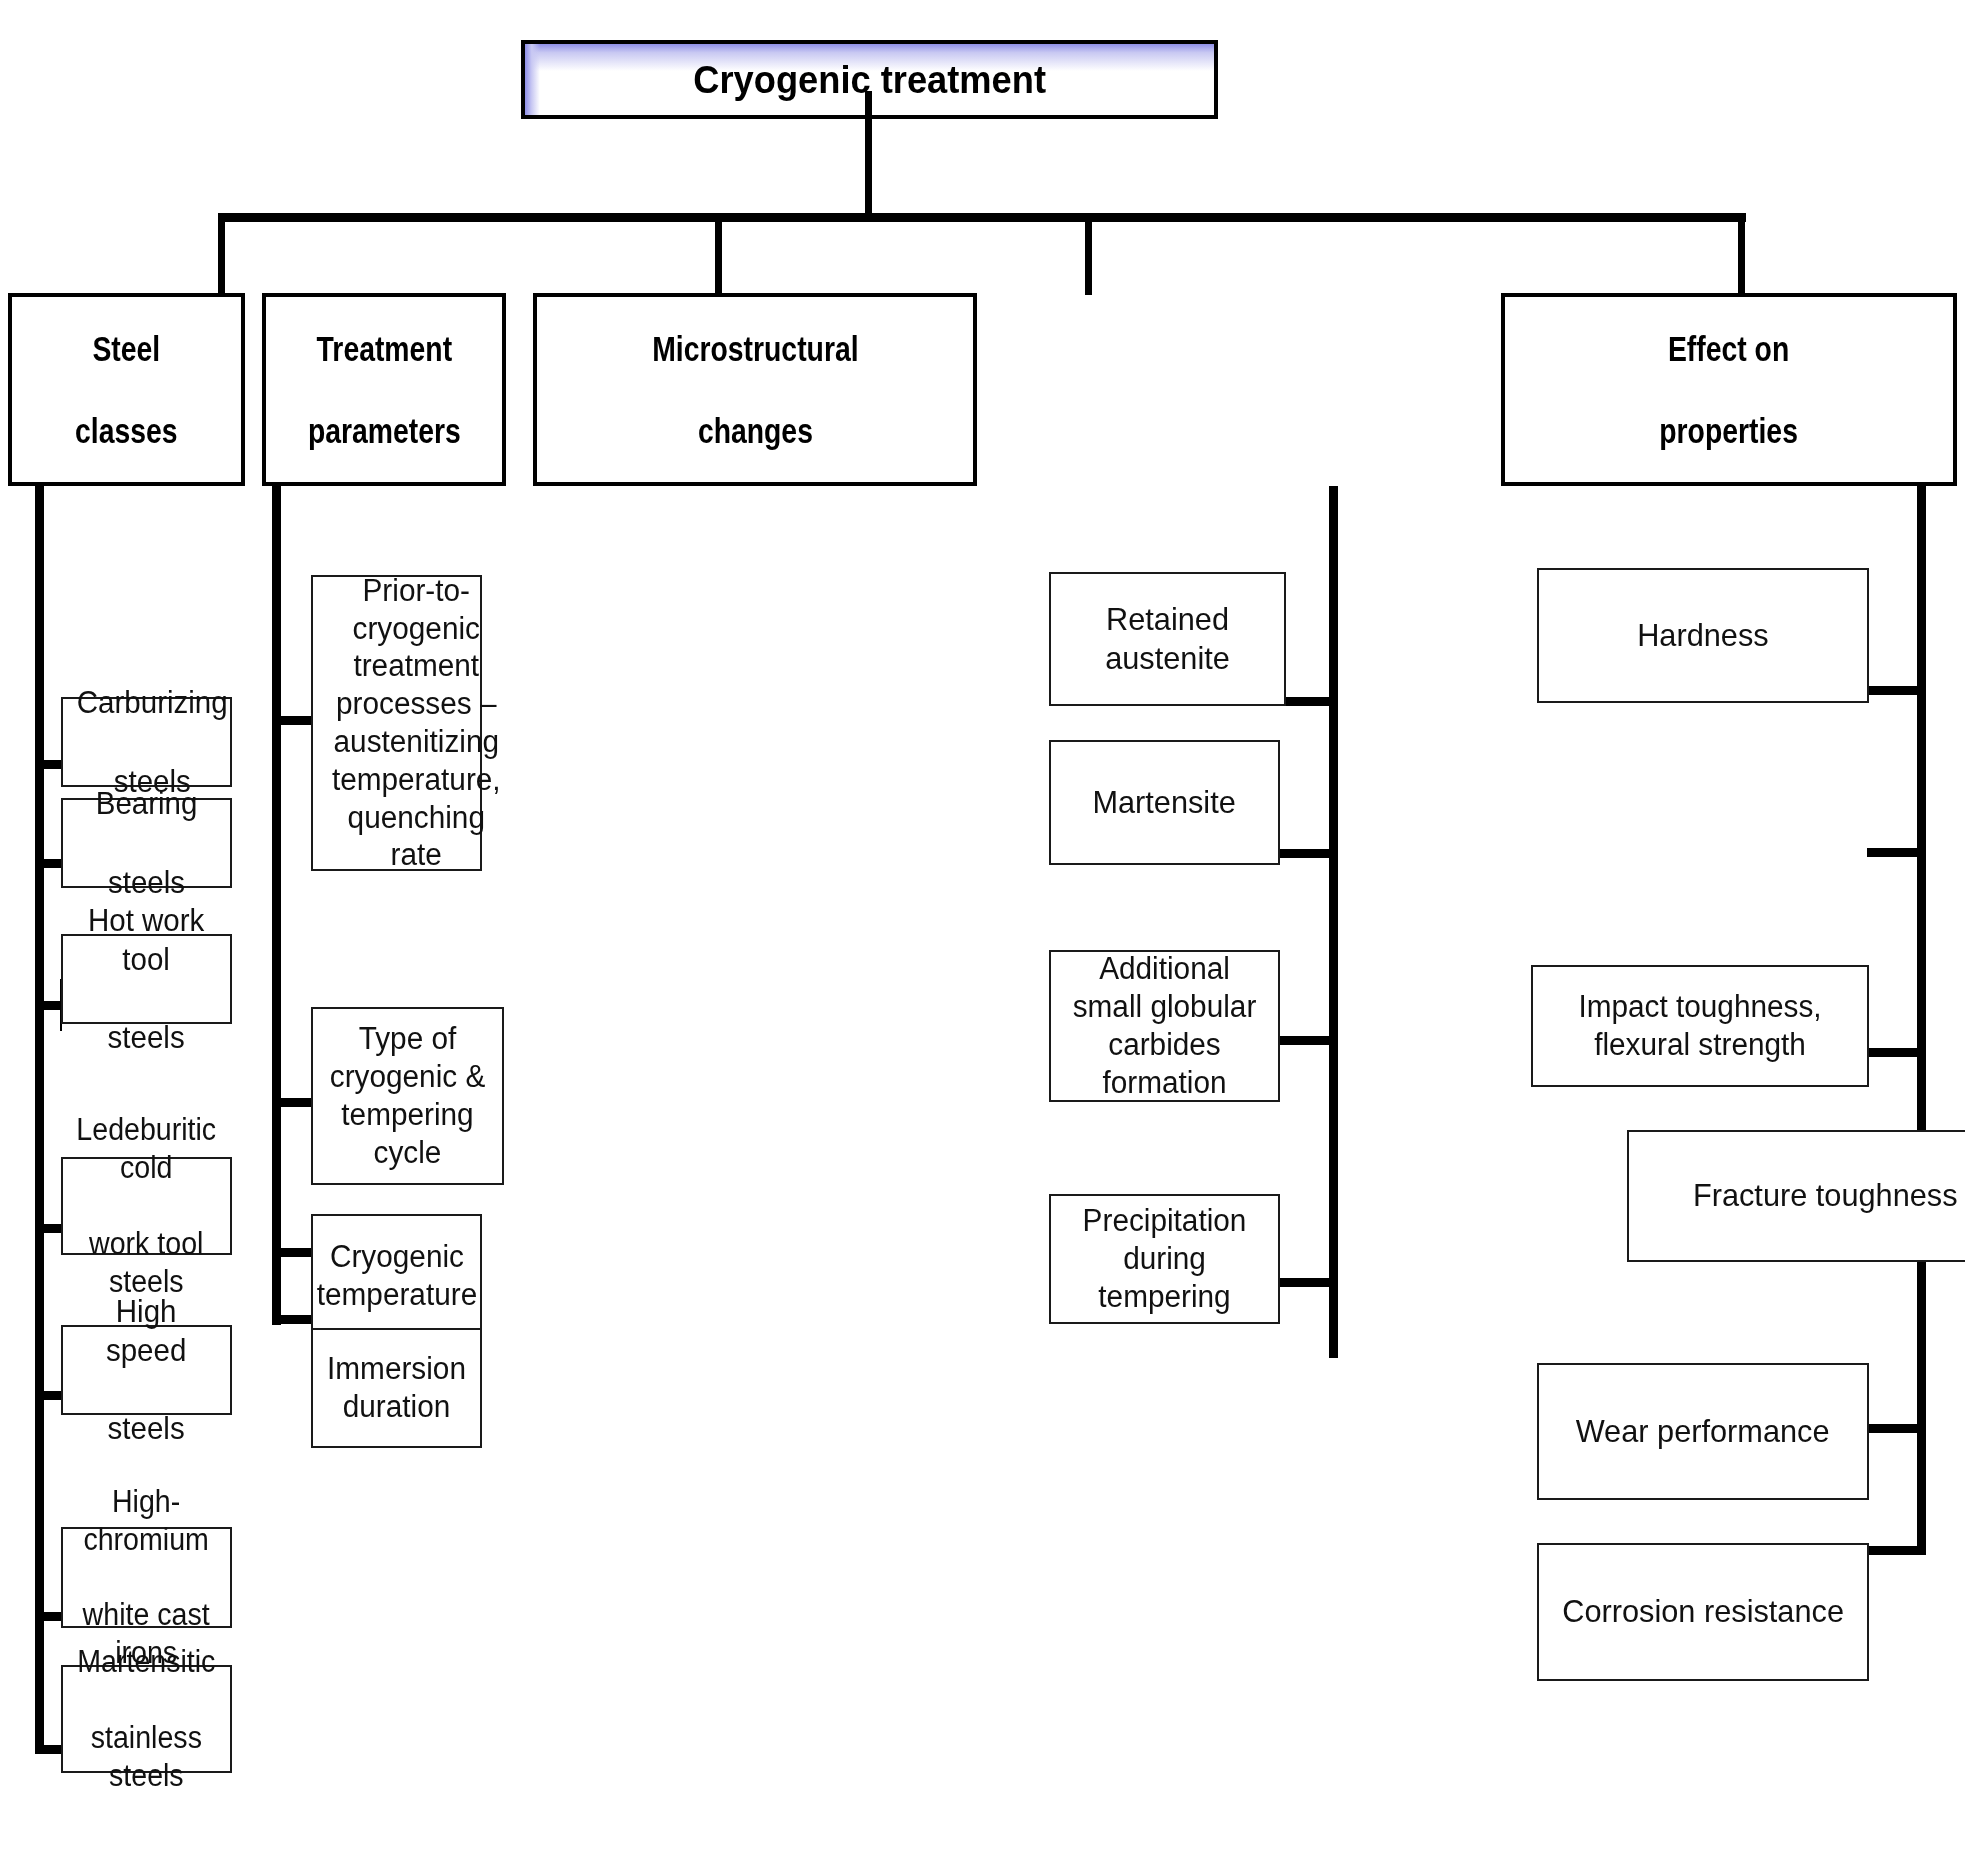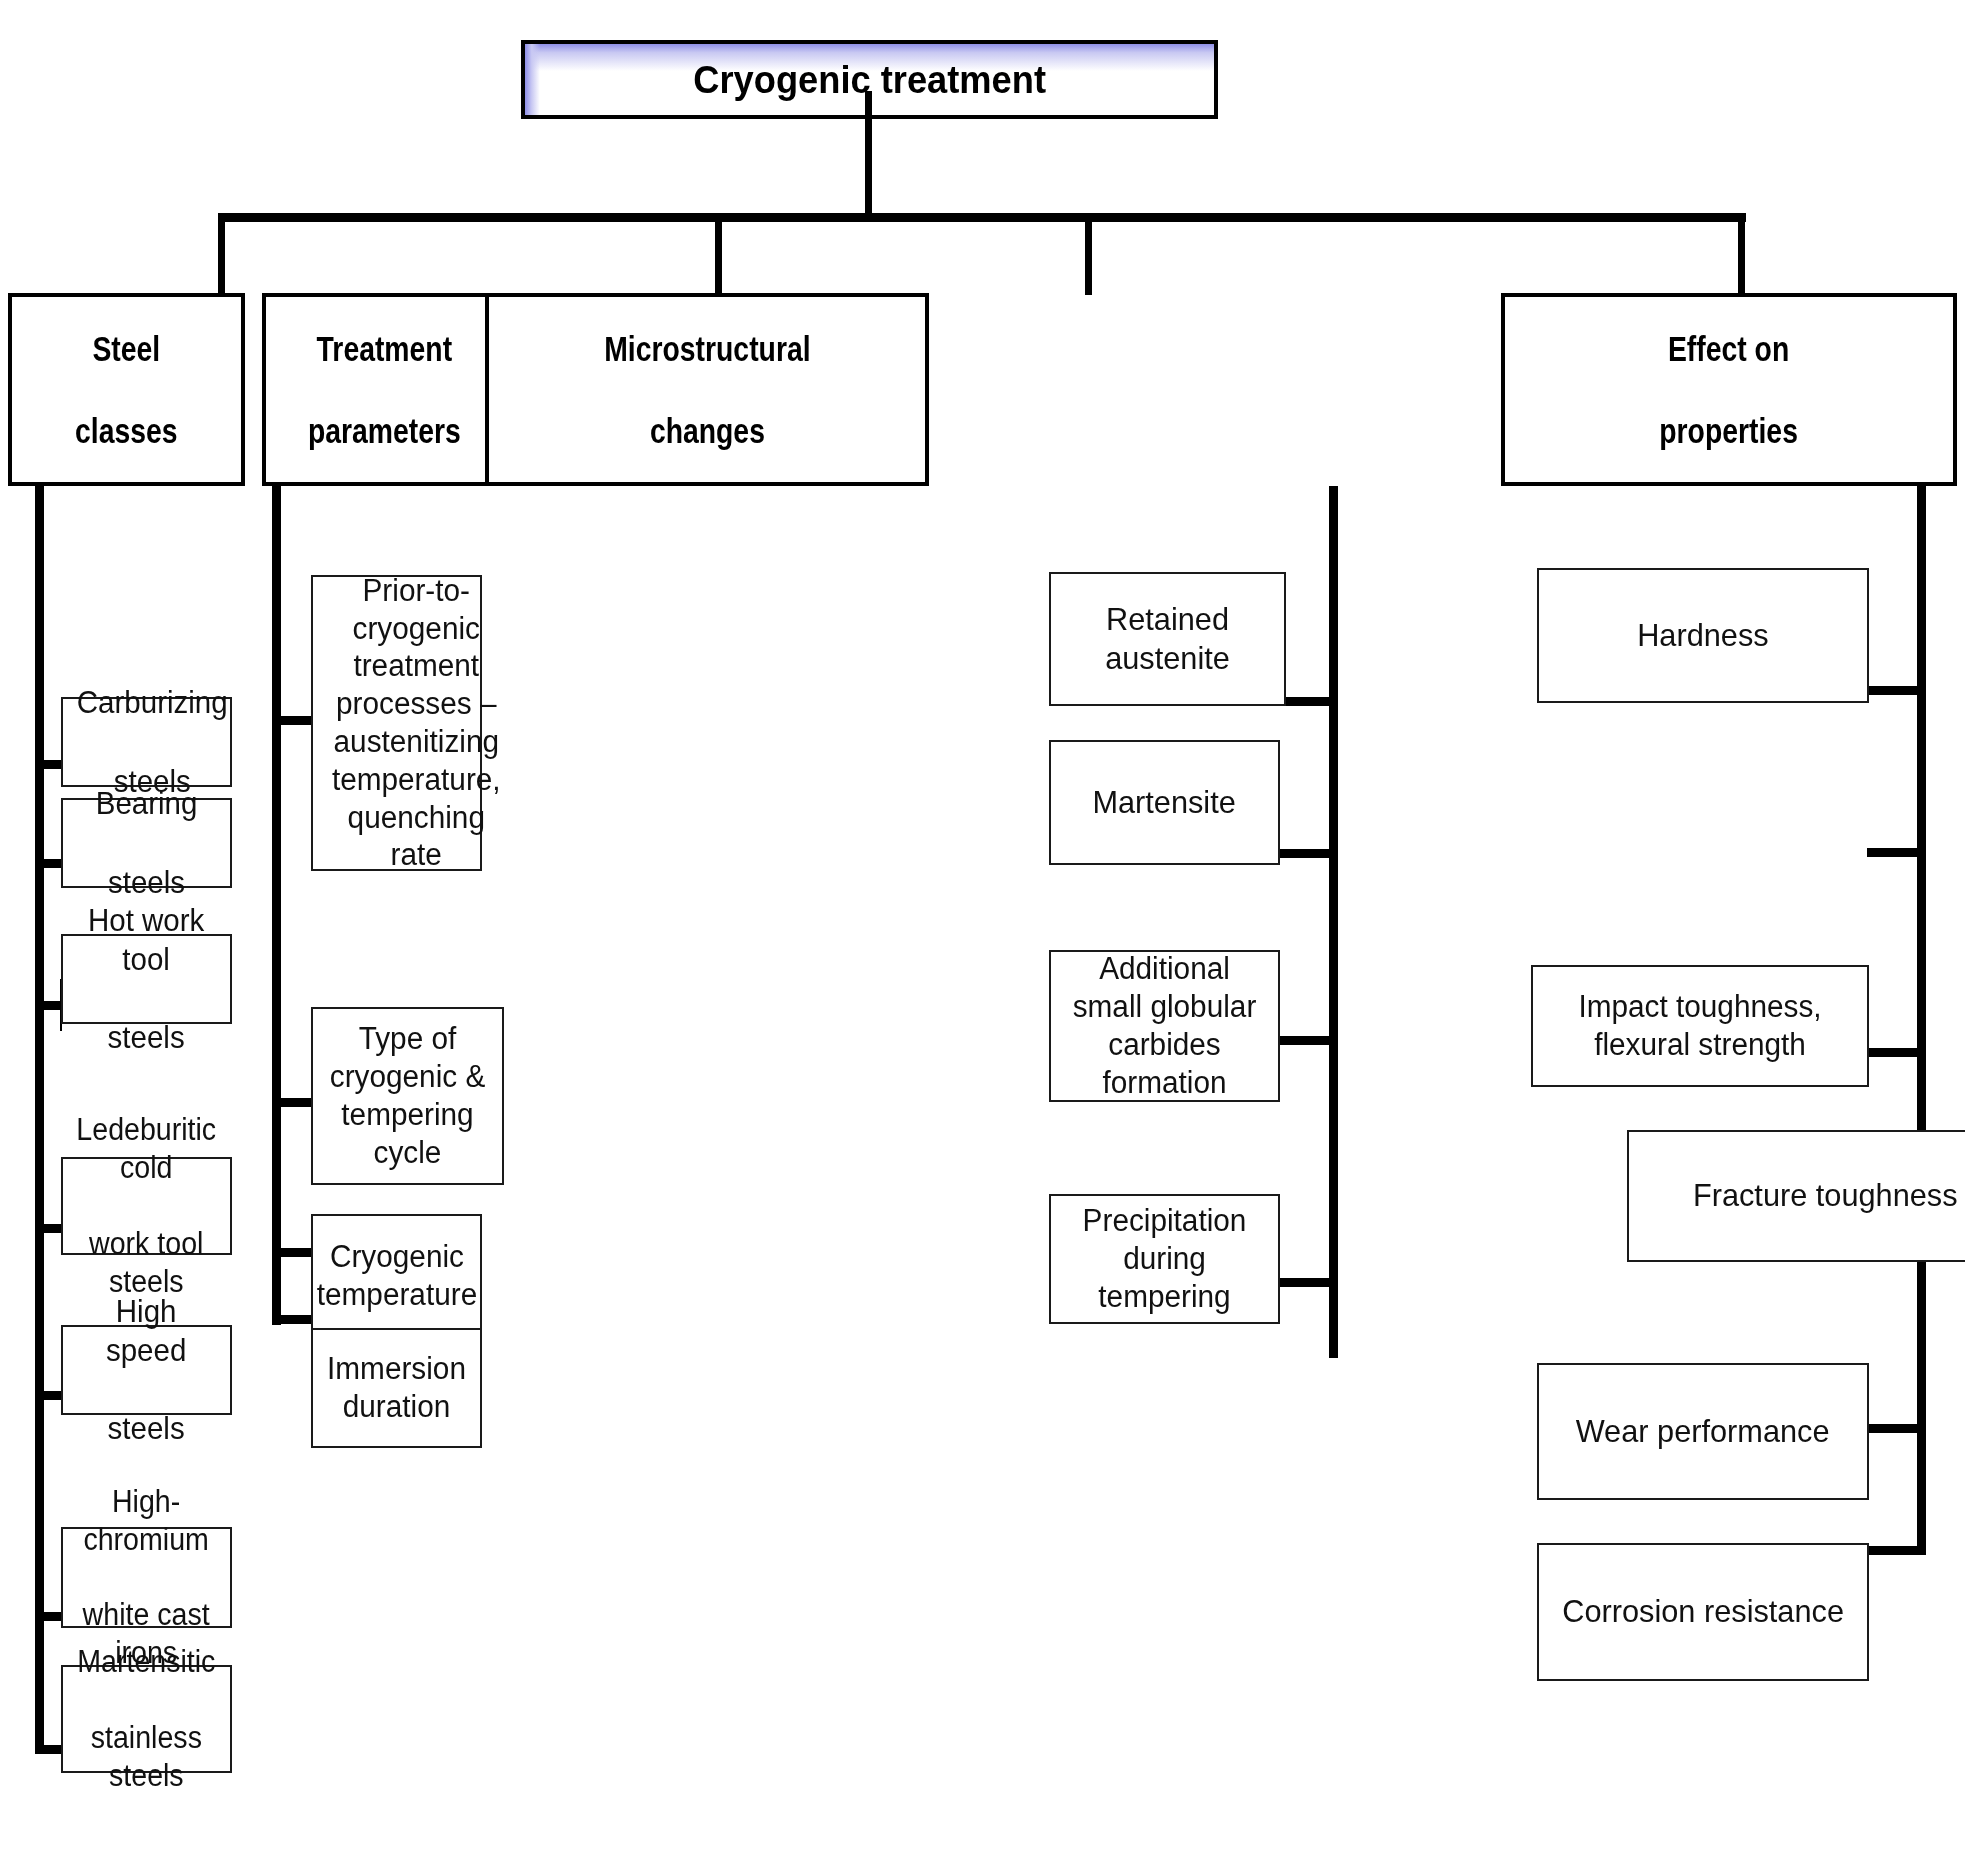--- a/index.html
+++ b/index.html
@@ -79,21 +79,21 @@
   <div class="ln" style="left:1738px; top:213px; width:7.4px; height:82px;"></div>
 
   <div class="hdr" style="left:8px; width:237px;">
     <span><span>Steel</span><br><span>classes</span></span>
   </div>
 
   <div class="hdr" style="left:262px; width:244px;">
     <span><span>Treatment</span><br><span>parameters</span></span>
   </div>
 
-  <div class="hdr" style="left:957px; width:444px; transform:translateX(-472px);">
+  <div class="hdr" style="left:1005px; width:444px; transform:translateX(-472px);">
     <span><span>Microstructural</span><br><span>changes</span></span>
   </div>
 
   <div class="hdr" style="left:1501px; width:456px;">
     <span><span>Effect   on</span><br><span>properties</span></span>
   </div>
 
   <div class="ln" style="left:35px; top:486px; width:8.7px; height:1268px;"></div>
 
   <div class="ln" style="left:35px; top:760px; width:65px; height:8.7px;"></div>

